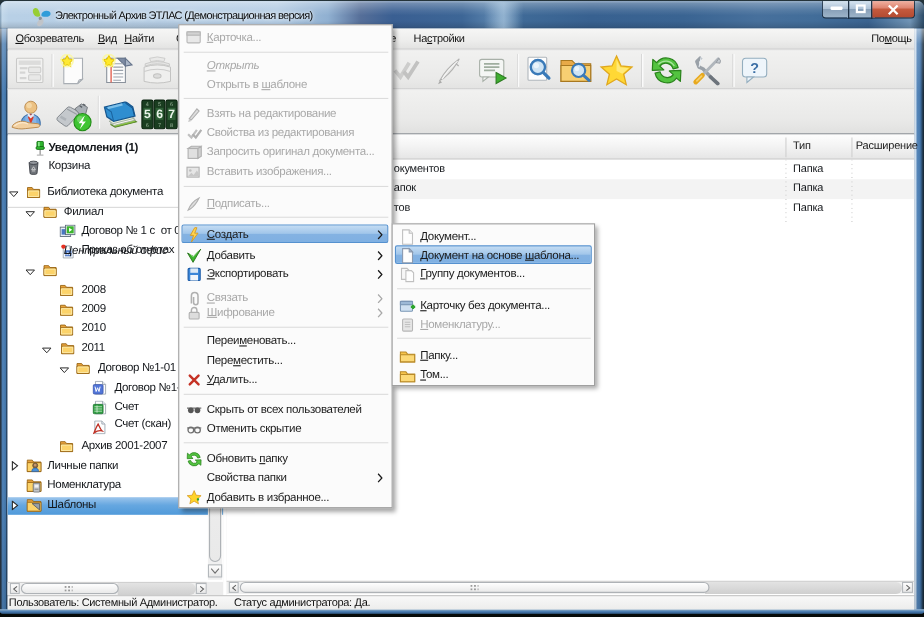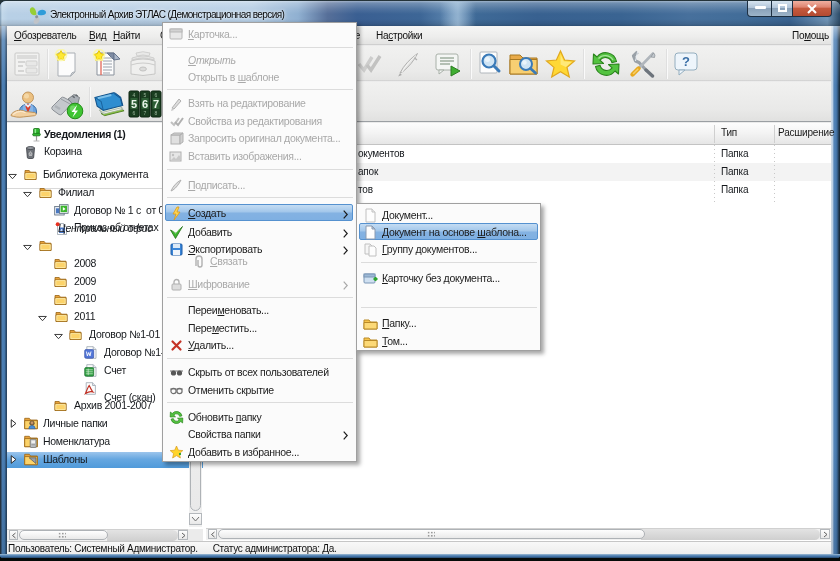--- a/index.html
+++ b/index.html
@@ -401,21 +401,21 @@
           <path d="M9.2 0.7 v2.8 h2.8" fill="#e8ecf0" stroke="#9aa4ae" stroke-width="0.8"></path>
           <rect x="0.7" y="3.6" width="9" height="8.6" rx="1.2" fill="#2e9e40" stroke="#1d7030" stroke-width="0.7"></rect>
           <path d="M1.8 5.8 h7 M1.8 7.8 h7 M1.8 9.8 h7 M4.2 4.6 v6.6" stroke="#d8f0d8" stroke-width="0.7" fill="none"></path>
         </svg>
       <div class="trow" style="left:97px;top:240.6px;">Счет</div>
       <svg class="tico" style="left:76.5px;top:258.8px;" width="14" height="13" viewBox="0 0 14 13">
           <path d="M2.2 0.7 h6.4 l2.8 2.8 v8.8 H2.2 z" fill="#fdfdfd" stroke="#9aa4ae" stroke-width="0.8"></path>
           <path d="M8.6 0.7 v2.8 h2.8" fill="#e8ecf0" stroke="#9aa4ae" stroke-width="0.8"></path>
           <path d="M1.5 11.5 C3 7.5 4.5 4.5 5.2 3.5 C5.8 4.5 7 8 8.8 9.8 C7 9.3 4 9.8 1.5 11.5 Z" fill="none" stroke="#c03024" stroke-width="1.2"></path>
         </svg>
-      <div class="trow" style="left:97px;top:268px;">Счет (скан)</div>
+      <div class="trow" style="left:97px;top:256px;">Счет (скан)</div>
       <svg class="tico" style="left:46.5px;top:277.3px;" width="13" height="12" viewBox="0 0 13 12">
           <path d="M1 1.5 h4.2 l1.3 1.7 H12 v7.3 H1 z" fill="#e8a33d" stroke="#996515" stroke-width="0.8"></path>
           <path d="M1 3.8 h11 v6.7 H1 z" fill="#fcd36a" stroke="#996515" stroke-width="0.8"></path>
           <path d="M1.8 4.6 h9.4 v5 H1.8 z" fill="none" stroke="#fdeaa8" stroke-width="0.9"></path>
         </svg>
       <div class="trow" style="left:67px;top:276.1px;">Архив 2001-2007</div>
       <svg class="tri" style="left:2px;top:296.4px;" width="7" height="10" viewBox="0 0 7 10">
           <path d="M1 0.8 l5.2 4.2 -5.2 4.2 z" fill="#fff" stroke="#2a2a2a" stroke-width="1.1"></path>
         </svg>
       <svg class="tico" style="left:16.5px;top:294.4px;" width="14" height="13" viewBox="0 0 14 13">
@@ -587,21 +587,21 @@
       <span class="ic"><svg width="15" height="15" viewBox="0 0 15 15">
           <rect x="2" y="2" width="11" height="11" rx="1" fill="#3b86d8" stroke="#1d5ca8"></rect>
           <rect x="4" y="2" width="7" height="4" fill="#dce9f6"></rect>
           <rect x="4" y="8" width="7" height="5" fill="#f0f5fb"></rect>
         </svg></span>
       <span class="txt"><u>Э</u>кспортировать</span>
       <span class="arr"><svg width="5" height="9" viewBox="0 0 5 9">
           <path d="M0.7 0.7 L4.2 4.5 L0.7 8.3" fill="none" stroke="currentColor" stroke-width="1.2"></path>
         </svg></span>
     </div>
-  <div class="mi dis" style="top:230px;margin-left:22px;">
+  <div class="mi dis" style="top:240px;">
       <span class="ic"><svg width="15" height="15" viewBox="0 0 15 15">
           <path d="M5 12 V5 a3 3 0 0 1 6 0 v6 a2 2 0 0 1 -4 0 V6" fill="none" stroke="#b0b0b0" stroke-width="1.4"></path>
         </svg></span>
       <span class="txt"><u>С</u>вязать</span>
       <span class="arr"><svg width="5" height="9" viewBox="0 0 5 9">
           <path d="M0.7 0.7 L4.2 4.5 L0.7 8.3" fill="none" stroke="currentColor" stroke-width="1.2"></path>
         </svg></span>
     </div>
   <div class="mi dis" style="top:253px;">
       <span class="ic"><svg width="15" height="15" viewBox="0 0 15 15">
@@ -690,20 +690,27 @@
     </div>
   <div class="msep" style="top:58px;width:176px;"></div>
   <div class="mi" style="top:66px;width:181px;">
       <span class="ic"><svg width="15" height="15" viewBox="0 0 15 15">
           <rect x="1" y="3" width="11" height="9" rx="1" fill="#cfe0f1" stroke="#7a96b5"></rect>
           <rect x="1" y="3" width="11" height="3" fill="#9db9d6" stroke="#7a96b5"></rect>
           <path d="M10.5 8 h4 m-2 -2 v4" stroke="#2da52d" stroke-width="2"></path>
         </svg></span>
       <span class="txt"><u>К</u>арточку без документа...</span>
     </div>
+  <div class="mi dis" style="top:83px;width:181px;">
+      <span class="ic"><svg width="15" height="15" viewBox="0 0 15 15">
+          <rect x="3" y="2" width="9" height="11" rx="1" fill="#e6e6e6" stroke="#b6b6b6"></rect>
+          <path d="M5 5 h5 M5 7 h5 M5 9 h5" stroke="#c0c0c0"></path>
+        </svg></span>
+      <span class="txt"><u>Н</u>оменклатуру...</span>
+    </div>
   <div class="msep" style="top:103px;width:176px;"></div>
   <div class="mi" style="top:111px;width:181px;">
       <span class="ic"><svg width="15" height="15" viewBox="0 0 15 15">
           <path d="M1 4 h5 l1.5 2 H14 v7 H1 z" fill="#f7c44b" stroke="#b98a28"></path>
           <path d="M1 6.5 h13 v6.5 H1 z" fill="#fcd977" stroke="#b98a28"></path>
         </svg></span>
       <span class="txt"><u>П</u>апку...</span>
     </div>
   <div class="mi" style="top:129px;width:181px;">
       <span class="ic"><svg width="15" height="15" viewBox="0 0 15 15">

